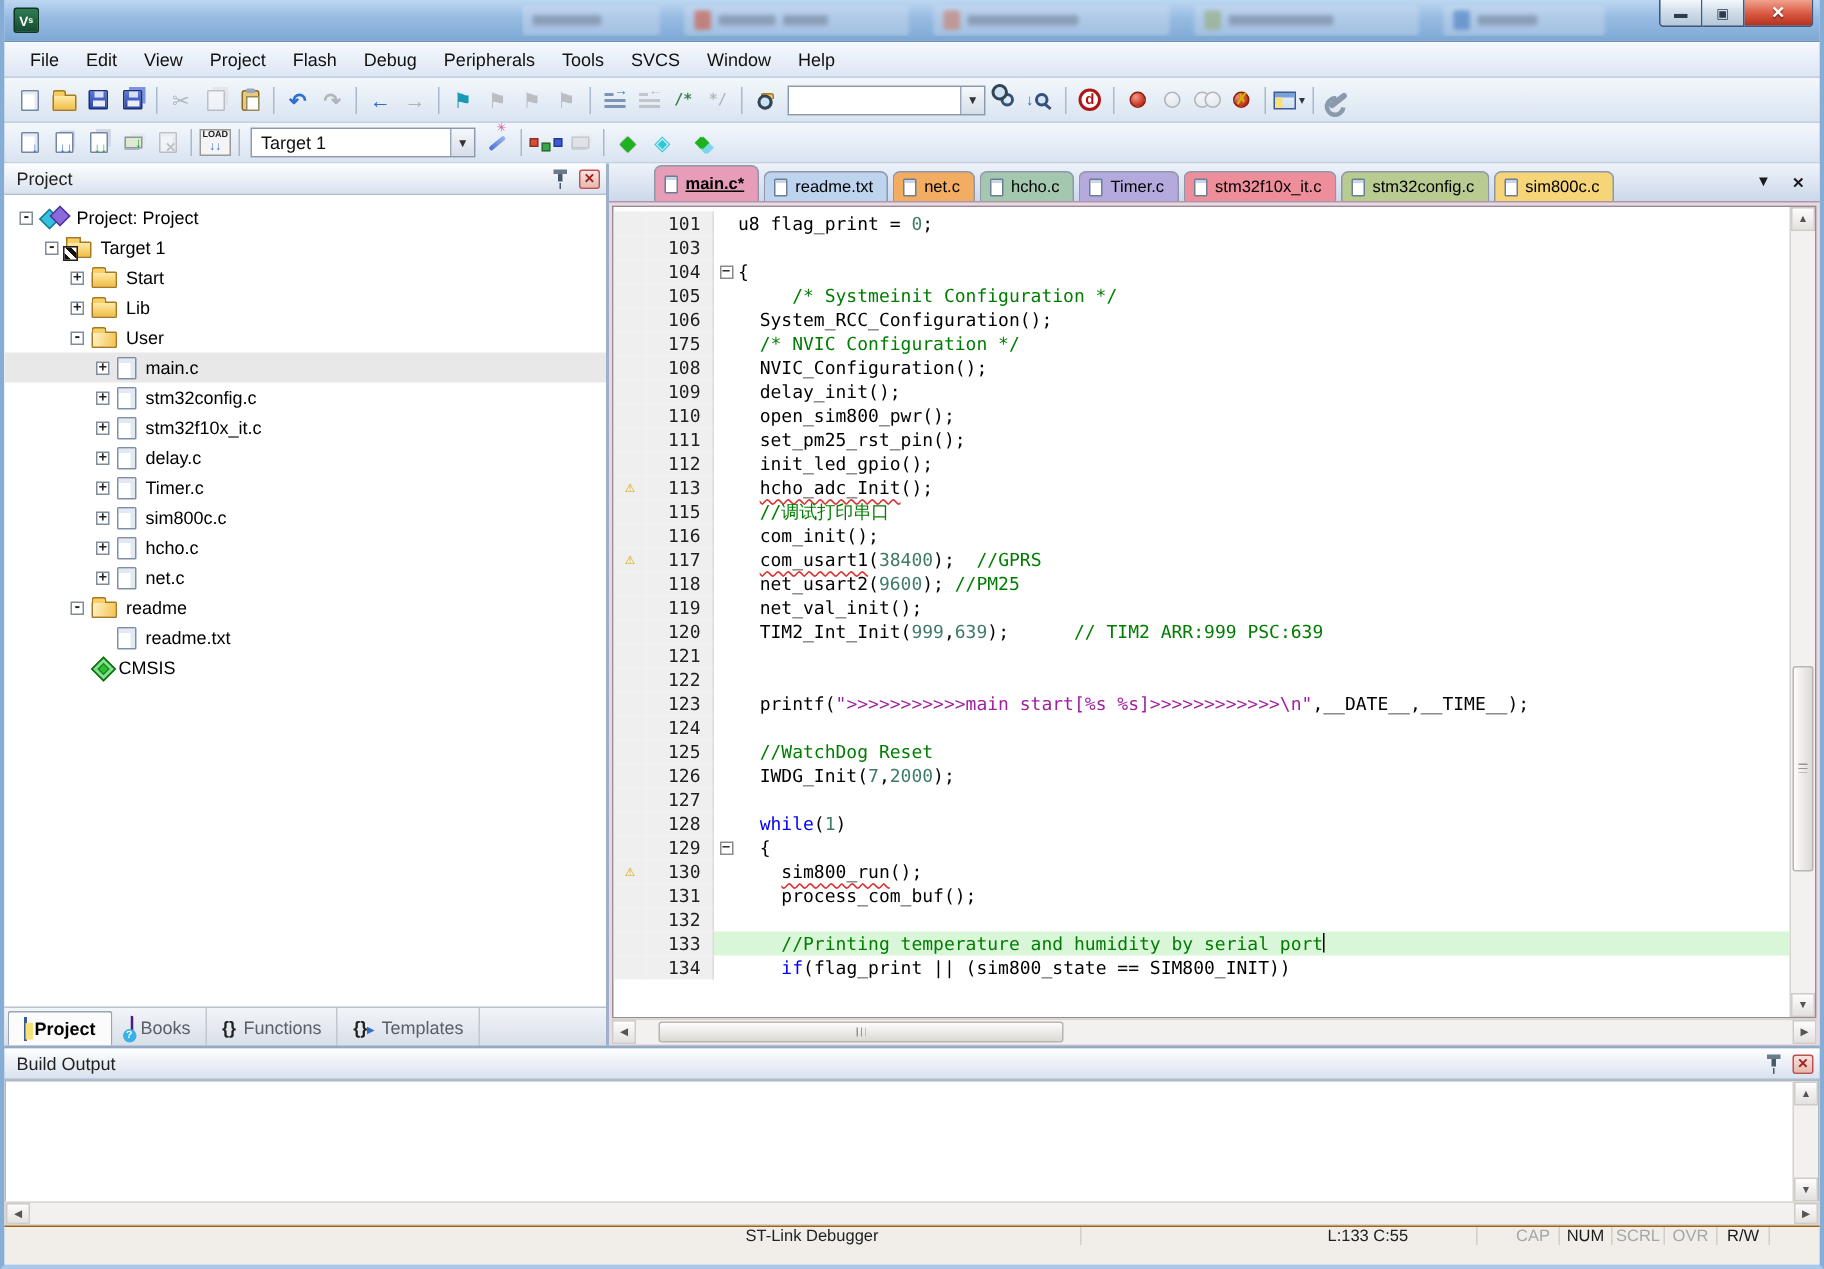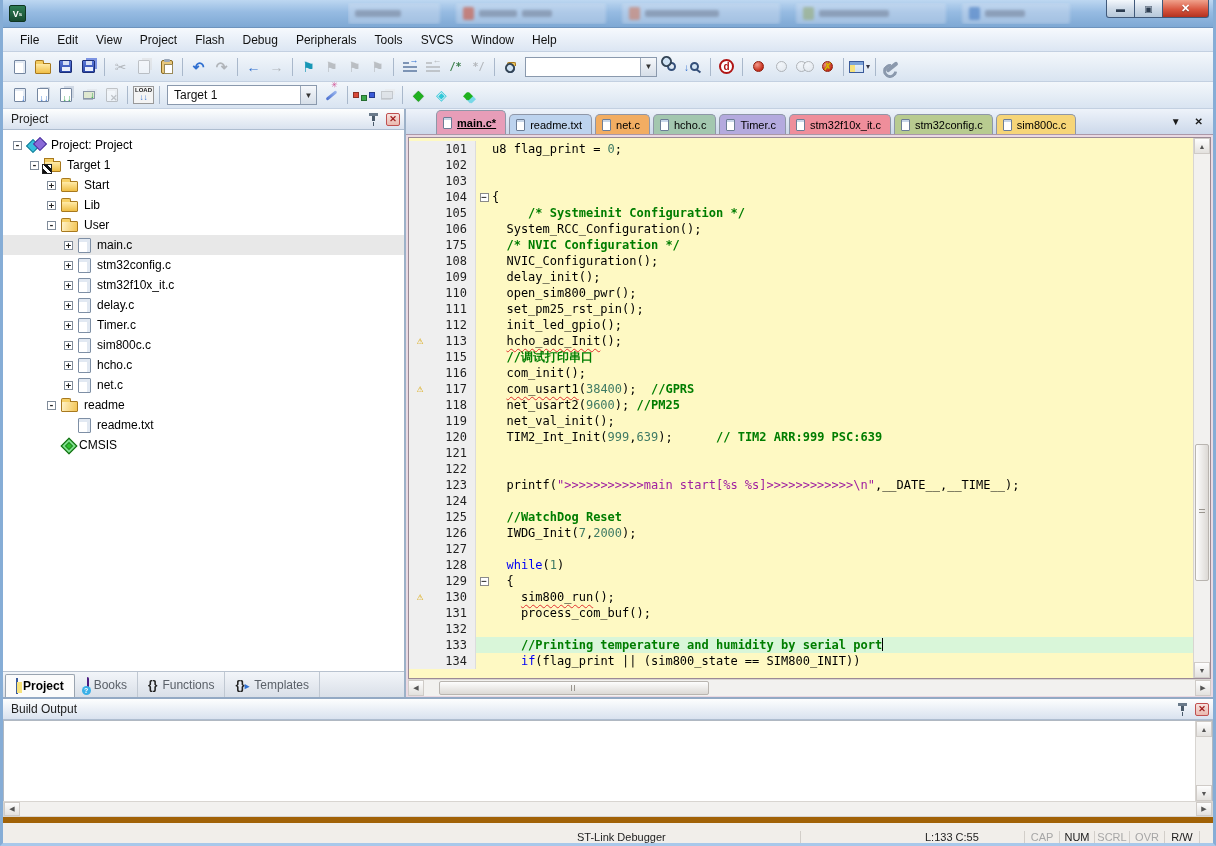--- a/index.html
+++ b/index.html
@@ -142,29 +142,29 @@
   .editor{flex:1;display:flex;flex-direction:column;min-width:0;background:#e9dae3;}
   .tabstrip{height:26px;flex:none;display:flex;align-items:flex-end;background:linear-gradient(#eef3fa,#ccd8ea);
     padding-left:30px;position:relative;border-bottom:1px solid #ab98a8;}
   .etab{height:20px;display:flex;align-items:center;padding:0 9px 0 6px;margin-right:3px;border:1px solid #8f97a8;
     border-bottom:none;border-radius:5px 5px 0 0;font-size:11px;color:#000;white-space:nowrap;}
   .etab.active{height:24px;font-weight:bold;}
   .etab.active .lbl{text-decoration:underline;}
   .ticon{width:9px;height:12px;background:#fff;border:1px solid #6c7d96;margin-right:5px;border-radius:1px;box-shadow:inset 0 2px 0 #c8d6e8;}
   .tabbtns{position:absolute;right:10px;top:7px;display:flex;gap:14px;color:#1a1a1a;font-size:10px;font-weight:bold;}
   .edframe{flex:1;display:flex;flex-direction:column;min-height:0;padding:2px 2px 1px;background:#ead9e2;}
-  .codearea{flex:1;display:flex;min-height:0;background:#fef9c3;border:1px solid #9b8a96;}
+  .codearea{flex:1;display:flex;min-height:0;background:#ffffff;border:1px solid #9b8a96;}
   .codelines{flex:1;overflow:hidden;padding-top:3px;font:12px/16px "DejaVu Sans Mono","Liberation Mono",monospace;min-width:0;}
   .row{display:flex;height:16px;white-space:pre;}
   .g-warn{width:22px;flex:none;background:#efefef;text-align:center;font-size:11px;line-height:15px;color:#d9a400;}
   .g-num{width:45px;flex:none;background:#efefef;color:#1f1f1f;text-align:right;padding-right:8px;border-right:1px solid #dcdcdc;}
   .g-fold{width:16px;flex:none;display:flex;align-items:center;justify-content:center;}
   .txt{flex:1;color:#000;}
   .row.hl .g-fold,.row.hl .txt{background:#d9f6d9;}
-  .tk-k{color:#0000f5;}.tk-c{color:#007d00;font-weight:bold;}.tk-s{color:#a020a0;}.tk-n{color:#3e7a64;}
+  .tk-k{color:#0000f5;}.tk-c{color:#007d00;}.tk-s{color:#a020a0;}.tk-n{color:#3e7a64;}
   .tk-w{text-decoration:underline wavy #e03030 1px;text-underline-offset:3px;}
   .fbox{width:9px;height:9px;border:1px solid #8a8a8a;background:#fff;color:#333;font:bold 9px/7px "DejaVu Sans Mono",monospace;
     display:inline-flex;align-items:center;justify-content:center;}
   .caret{display:inline-block;width:1px;height:13px;background:#000;vertical-align:-2px;}
   .vscroll{width:17px;flex:none;background:#f2f1ef;border-left:1px solid #d8d5d1;display:flex;flex-direction:column;}
   .sbtn{height:16px;flex:none;display:flex;align-items:center;justify-content:center;font-size:7px;color:#555;
     background:linear-gradient(#fdfdfd,#e3e1de);border:1px solid #cfcbc7;}
   .strack{flex:1;position:relative;}
   .sthumb{position:absolute;left:1px;right:1px;top:57%;height:27%;background:linear-gradient(90deg,#fdfdfd,#dcd9d5);
     border:1px solid #b9b5b0;border-radius:2px;}
@@ -177,22 +177,22 @@
   .hthumb{position:absolute;top:1px;bottom:1px;left:2%;width:35%;background:linear-gradient(#fdfdfd,#dcd9d5);
     border:1px solid #b9b5b0;border-radius:2px;}
   .hthumb::after{content:"";position:absolute;top:3px;bottom:3px;left:calc(50% - 3px);width:6px;
     background:repeating-linear-gradient(90deg,#9a968f 0 1px,transparent 1px 3px);}
   
   .buildout{height:120px;flex:none;display:flex;flex-direction:column;border-top:2px solid #93a9c4;}
   .bo-body{flex:1;display:flex;background:#fff;border:1px solid #b0b8c2;border-bottom:none;min-height:0;}
   .bo-content{flex:1;}
   .bo-hscroll{height:16px;flex:none;display:flex;background:#f2f1ef;border:1px solid #d8d5d1;}
   
-  .statusbar{height:26px;flex:none;display:flex;align-items:flex-end;background:#f1eeea;border-top:6px solid #a16207;
-    font-size:11px;color:#222;}
+  .statusbar{height:26px;flex:none;display:flex;align-items:flex-start;background:#f1eeea;border-top:1px solid #a16207;
+    font-size:11px;color:#222;gap:20px;}
   .scell{border-right:1px solid #d2cec9;display:flex;align-items:center;padding:0 8px;}
   .scell.grow{flex:1;}
   .sflag{width:35px;justify-content:center;color:#a6a6a6;}
   .sflag.on{color:#1a1a1a;}
   .grip{width:13px;border-right:none;background:
     repeating-linear-gradient(135deg,transparent 0 3px,#b8b4ae 3px 4px);}
 </style>
 </head>
 <body>
 
@@ -636,21 +636,20 @@
           </div>
         <div class="tabbtns">
           <span>▼</span>
           <span>✕</span>
         </div>
       </div>
       <div class="edframe">
         <div class="codearea">
           <div class="codelines" id="code">
               <div class="row"><span class="g-warn"></span><span class="g-num">101</span><span class="g-fold"></span><span class="txt"><span class="tk-p">u8 flag_print = </span><span class="tk-n">0</span><span class="tk-p">;</span></span></div>
-              <div class="row"><span class="g-warn"></span><span class="g-num">102</span><span class="g-fold"></span><span class="txt"></span></div>
               <div class="row"><span class="g-warn"></span><span class="g-num">103</span><span class="g-fold"></span></div>
               <div class="row"><span class="g-warn"></span><span class="g-num">104</span><span class="g-fold"><span class="fbox">−</span></span><span class="txt"><span class="tk-p">{</span></span></div>
               <div class="row"><span class="g-warn"></span><span class="g-num">105</span><span class="g-fold"></span><span class="txt"><span class="tk-c">     /* Systmeinit Configuration */</span></span></div>
               <div class="row"><span class="g-warn"></span><span class="g-num">106</span><span class="g-fold"></span><span class="txt"><span class="tk-p">  System_RCC_Configuration();</span></span></div>
               <div class="row"><span class="g-warn"></span><span class="g-num">175</span><span class="g-fold"></span><span class="txt"><span class="tk-c">  /* NVIC Configuration */</span></span></div>
               <div class="row"><span class="g-warn"></span><span class="g-num">108</span><span class="g-fold"></span><span class="txt"><span class="tk-p">  NVIC_Configuration();</span></span></div>
               <div class="row"><span class="g-warn"></span><span class="g-num">109</span><span class="g-fold"></span><span class="txt"><span class="tk-p">  delay_init();</span></span></div>
               <div class="row"><span class="g-warn"></span><span class="g-num">110</span><span class="g-fold"></span><span class="txt"><span class="tk-p">  open_sim800_pwr();</span></span></div>
               <div class="row"><span class="g-warn"></span><span class="g-num">111</span><span class="g-fold"></span><span class="txt"><span class="tk-p">  set_pm25_rst_pin();</span></span></div>
               <div class="row"><span class="g-warn"></span><span class="g-num">112</span><span class="g-fold"></span><span class="txt"><span class="tk-p">  init_led_gpio();</span></span></div>

